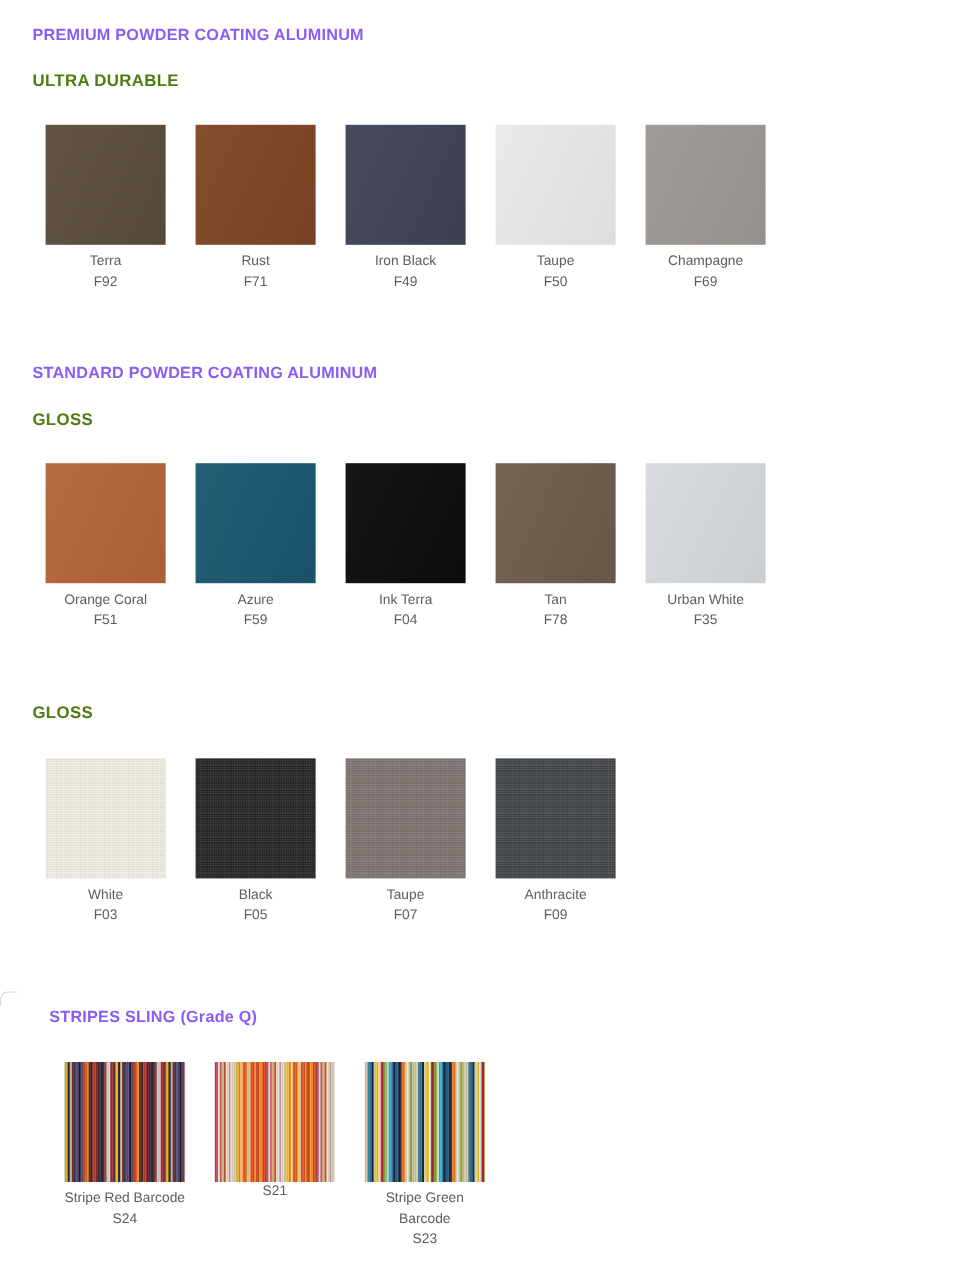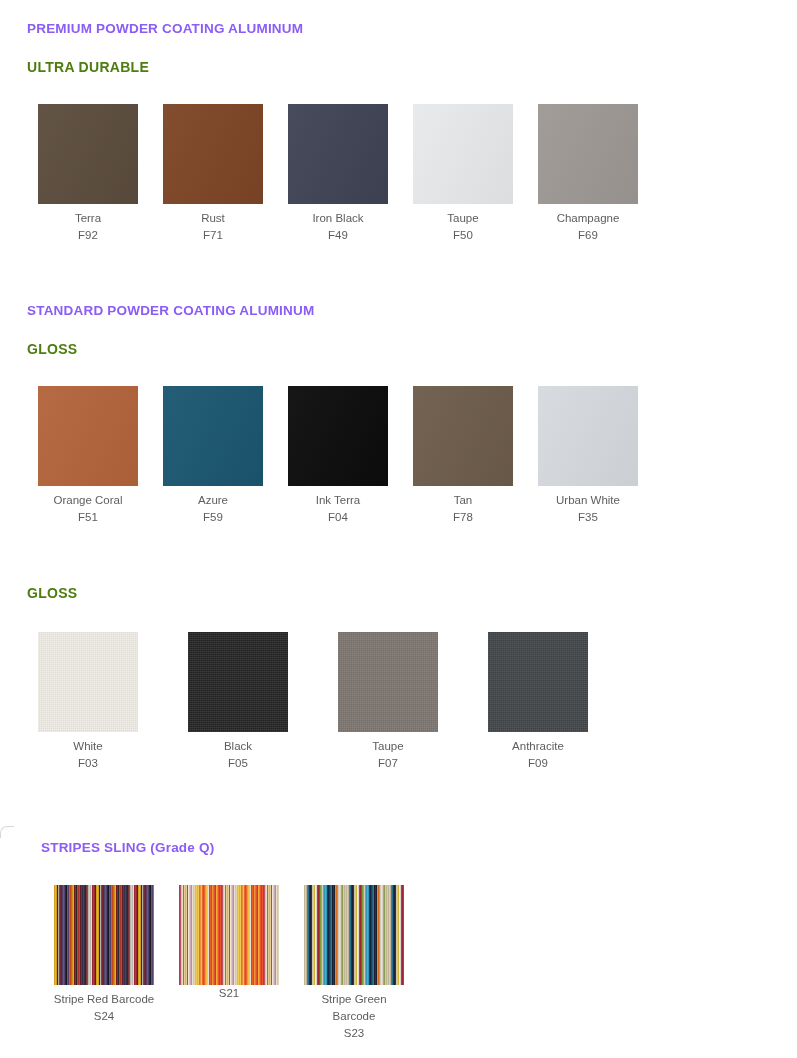--- a/index.html
+++ b/index.html
@@ -127,21 +127,21 @@
   
   #premium-title   { position: absolute; left: 27px; top: 21px; }
   #ultra-title     { position: absolute; left: 27px; top: 59px; }
   #ultra-row       { position: absolute; left: 0px;  top: 104px; }
 
   #standard-title  { position: absolute; left: 27px; top: 303px; }
   #gloss-title     { position: absolute; left: 27px; top: 341px; }
   #gloss-row       { position: absolute; left: 0px;  top: 386px; }
 
   #sand-title      { position: absolute; left: 27px; top: 585px; }
-  #sand-row        { position: absolute; left: 0px;  top: 632px; gap: 25px; }
+  #sand-row        { position: absolute; left: 0px;  top: 632px; }
 
   #stripes-title   { position: absolute; left: 41px; top: 840px; }
   #stripes-row     { position: absolute; left: 16px;  top: 885px; }
 </style>
 </head>
 <body>
 
 <div class="page">
 
   <div class="corner-mark"></div>

